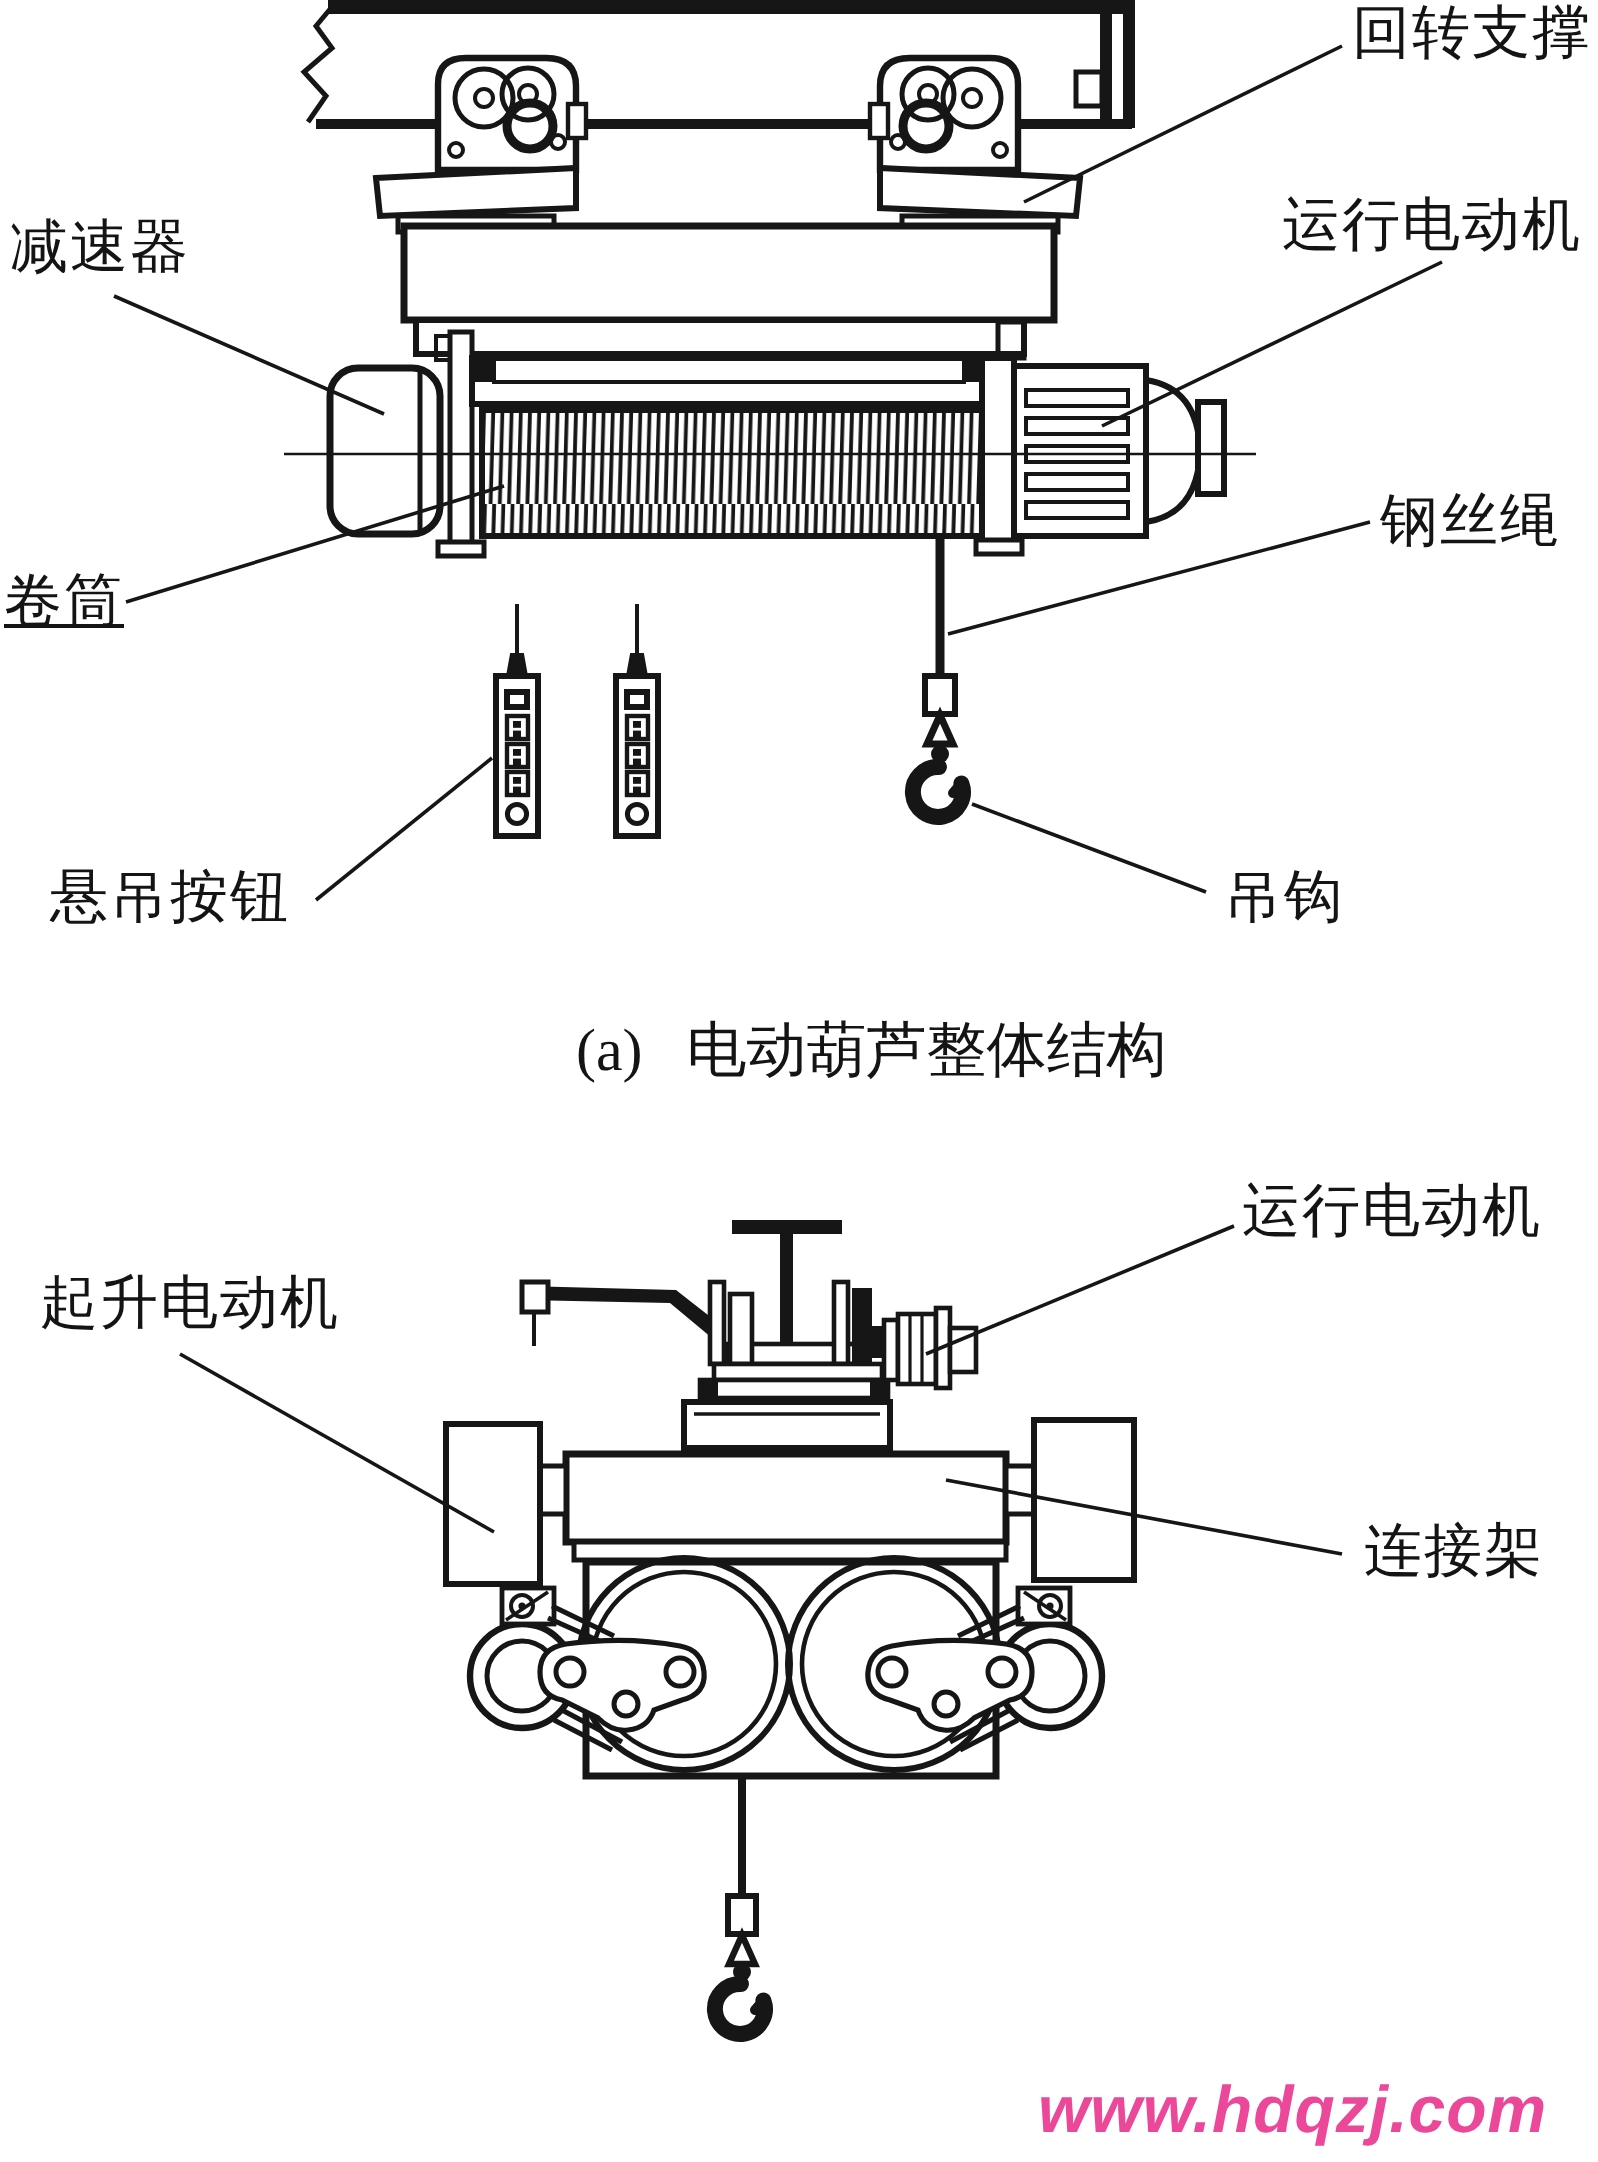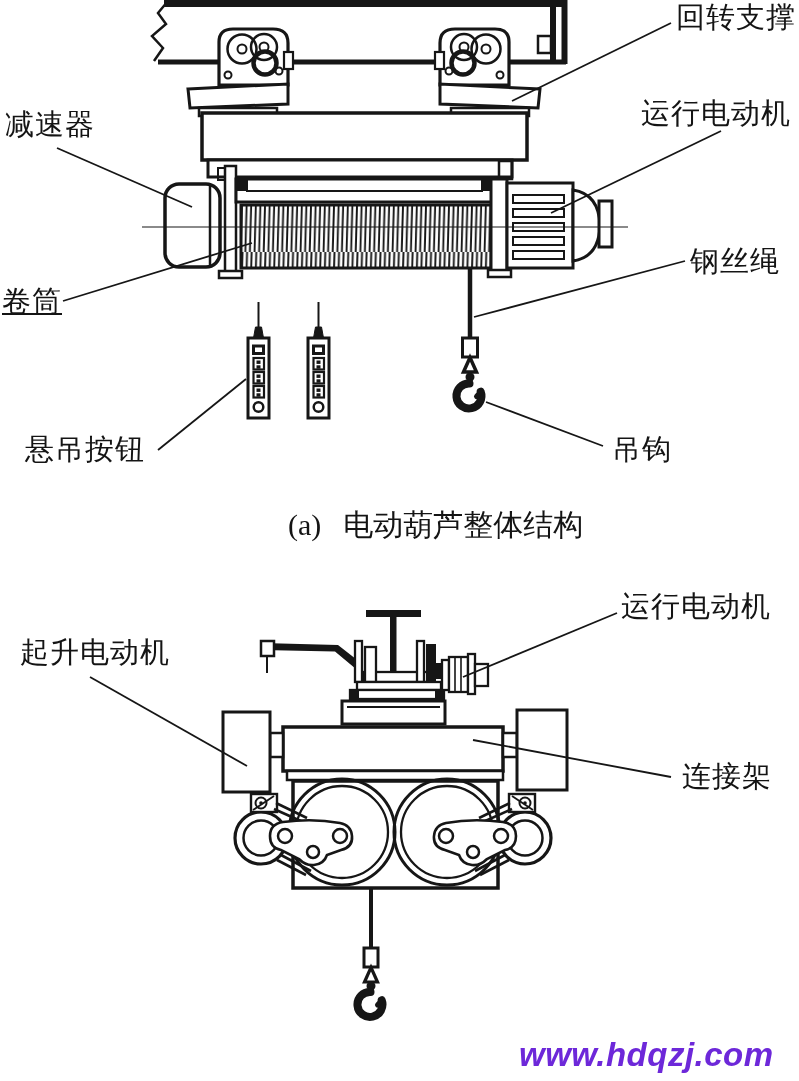--- a/index.html
+++ b/index.html
@@ -3,21 +3,21 @@
 <meta charset="utf-8">
 <style>
   html,body{margin:0;padding:0;background:#fff;}
   .stage{position:relative;width:799px;height:1081px;background:#ffffff;overflow:hidden;
          font-family:"Liberation Serif","DejaVu Serif",serif;color:#111;}
   .stage svg{position:absolute;left:0;top:0;}
   .label{position:absolute;font-size:29px;line-height:1.05;white-space:nowrap;letter-spacing:1px;color:#141414;}
   .caption{position:absolute;font-size:30px;white-space:nowrap;color:#141414;}
   .caption .t{margin-left:22px;}
   .watermark{position:absolute;left:519px;top:1036px;font-size:33px;font-weight:bold;font-style:italic;
-             font-family:"Liberation Sans","DejaVu Sans",sans-serif;color:#6d28d9;white-space:nowrap;letter-spacing:0.5px;}
+             font-family:"Liberation Sans","DejaVu Sans",sans-serif;color:#ec4899;white-space:nowrap;letter-spacing:0.5px;}
 </style>
 </head>
 <body>
 
 <div class="stage">
 
   <svg width="799" height="1081" viewBox="0 0 799 1081" stroke="#161616" fill="none" stroke-linecap="butt">
     <defs>
       <pattern id="coil" width="4.6" height="63" patternUnits="userSpaceOnUse">
         <line x1="3.3" y1="0" x2="1.5" y2="63" stroke="#161616" stroke-width="1.9"></line>

